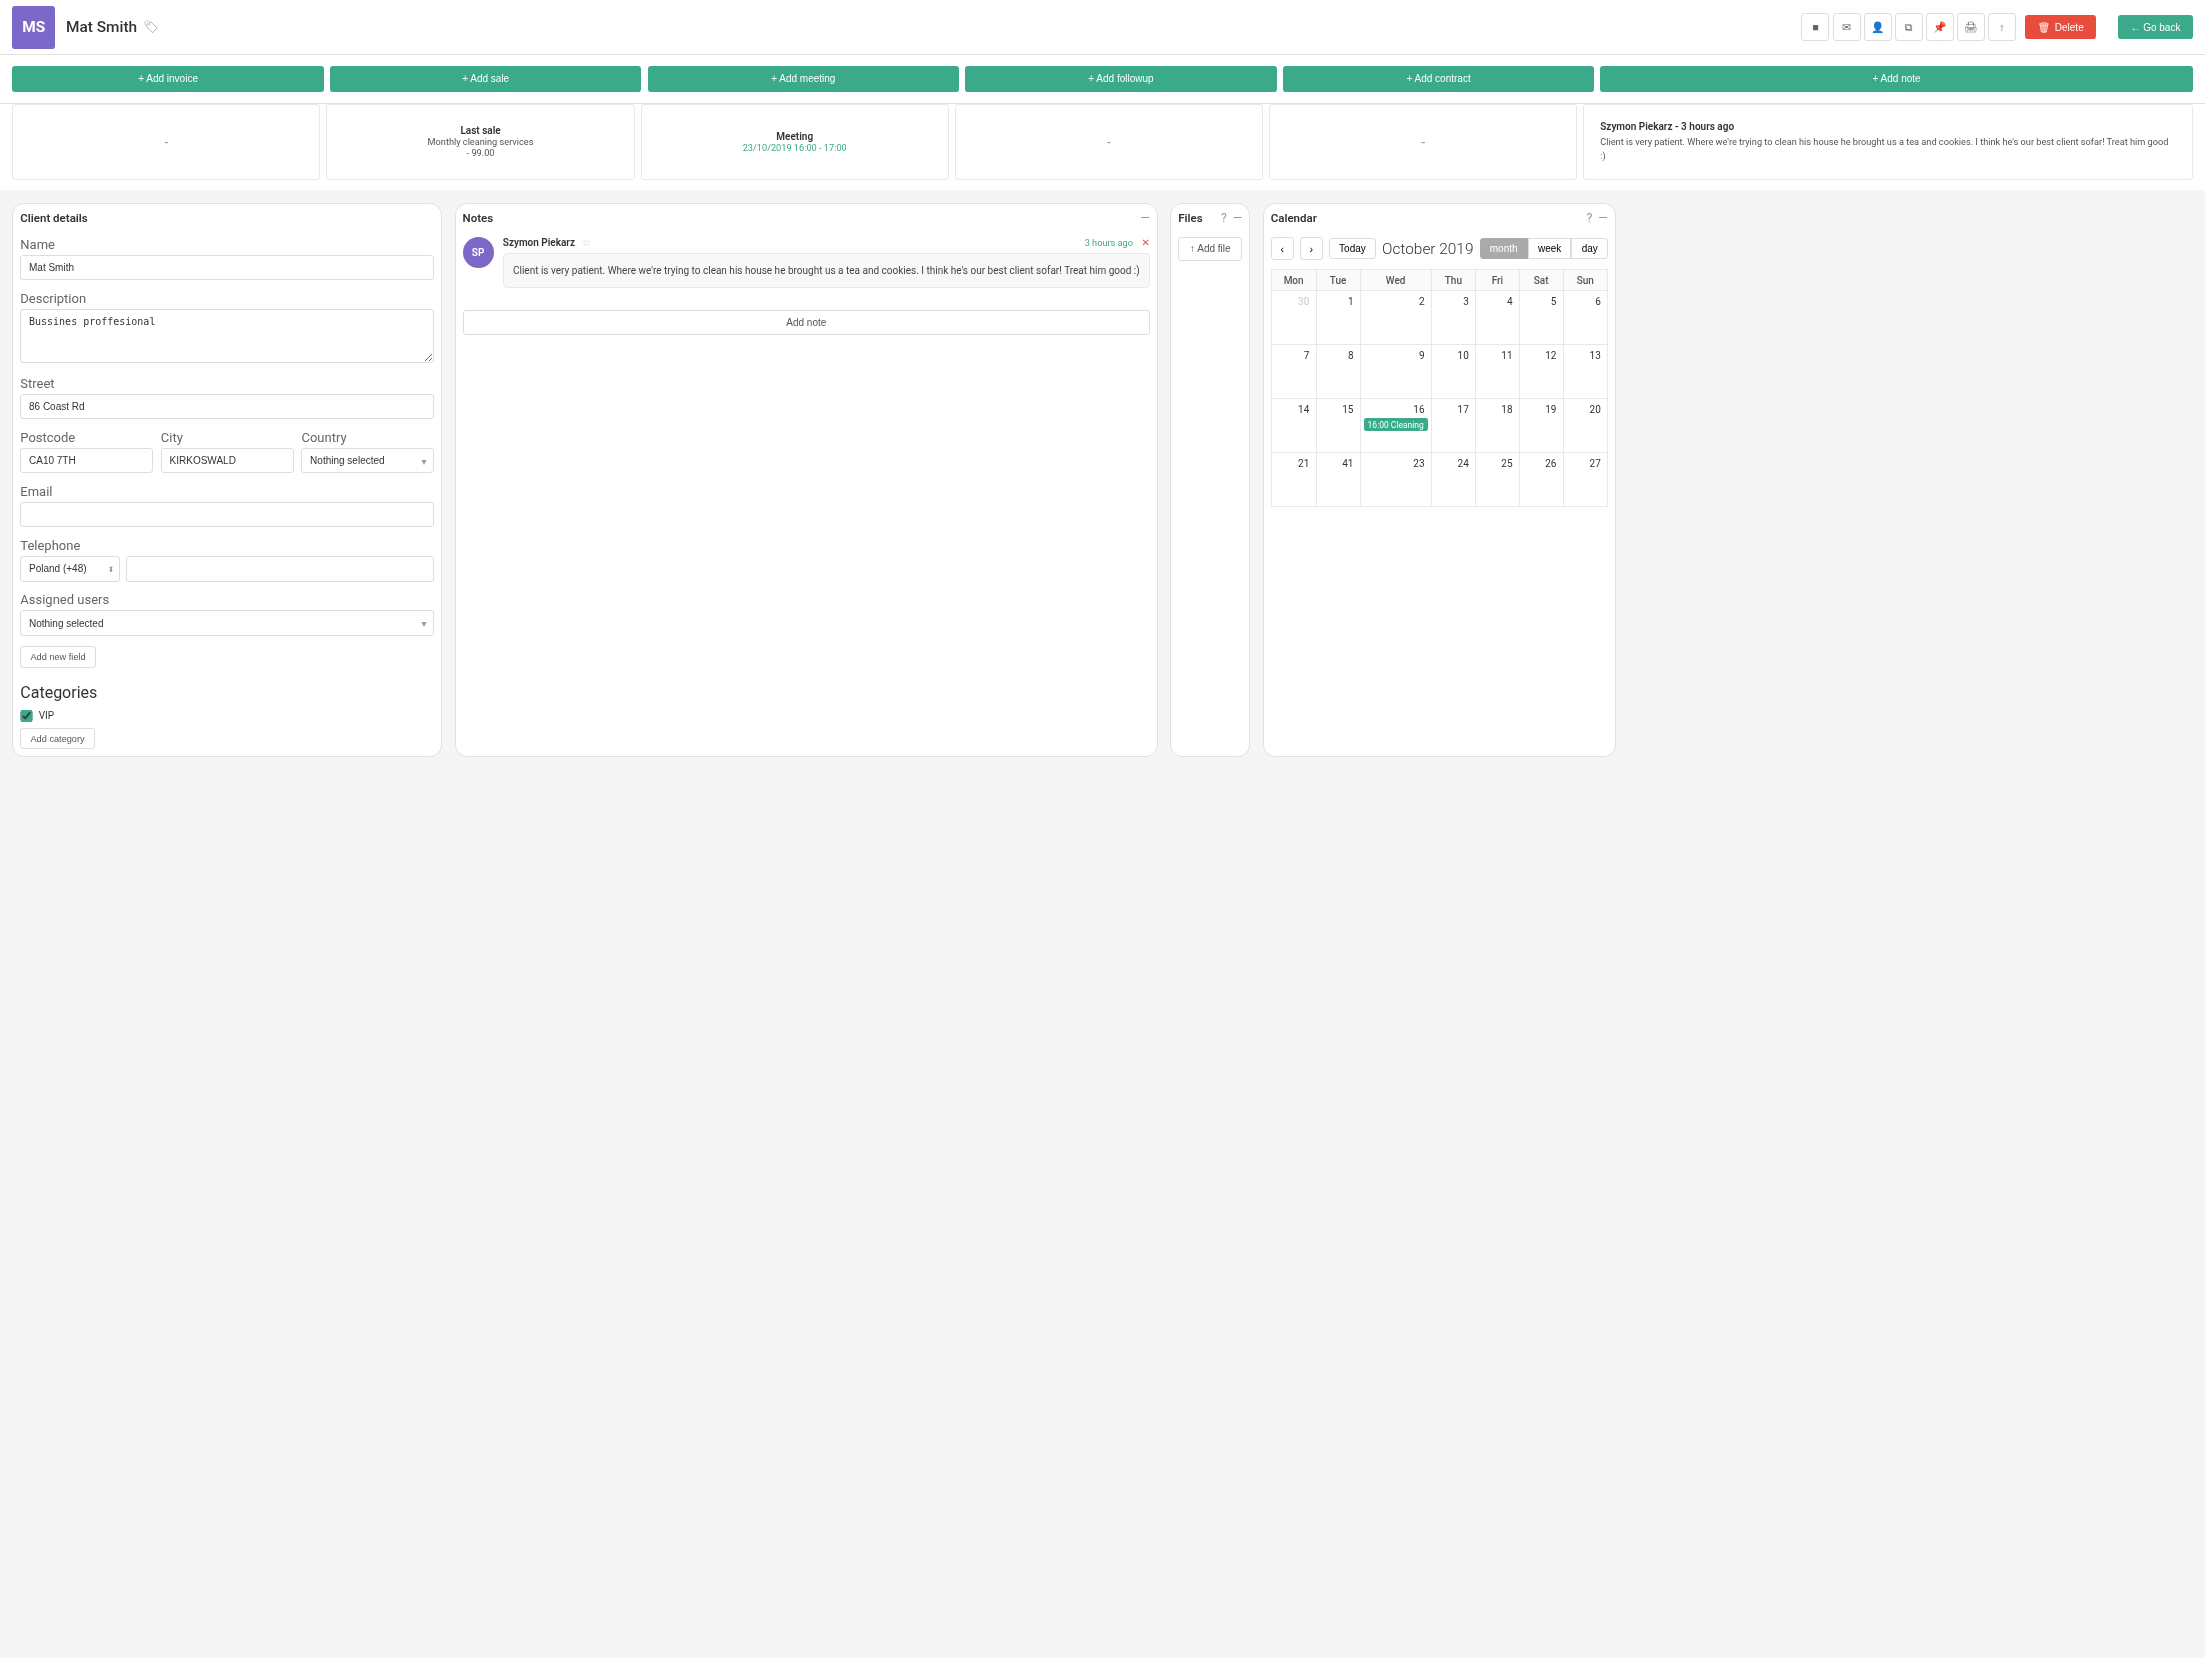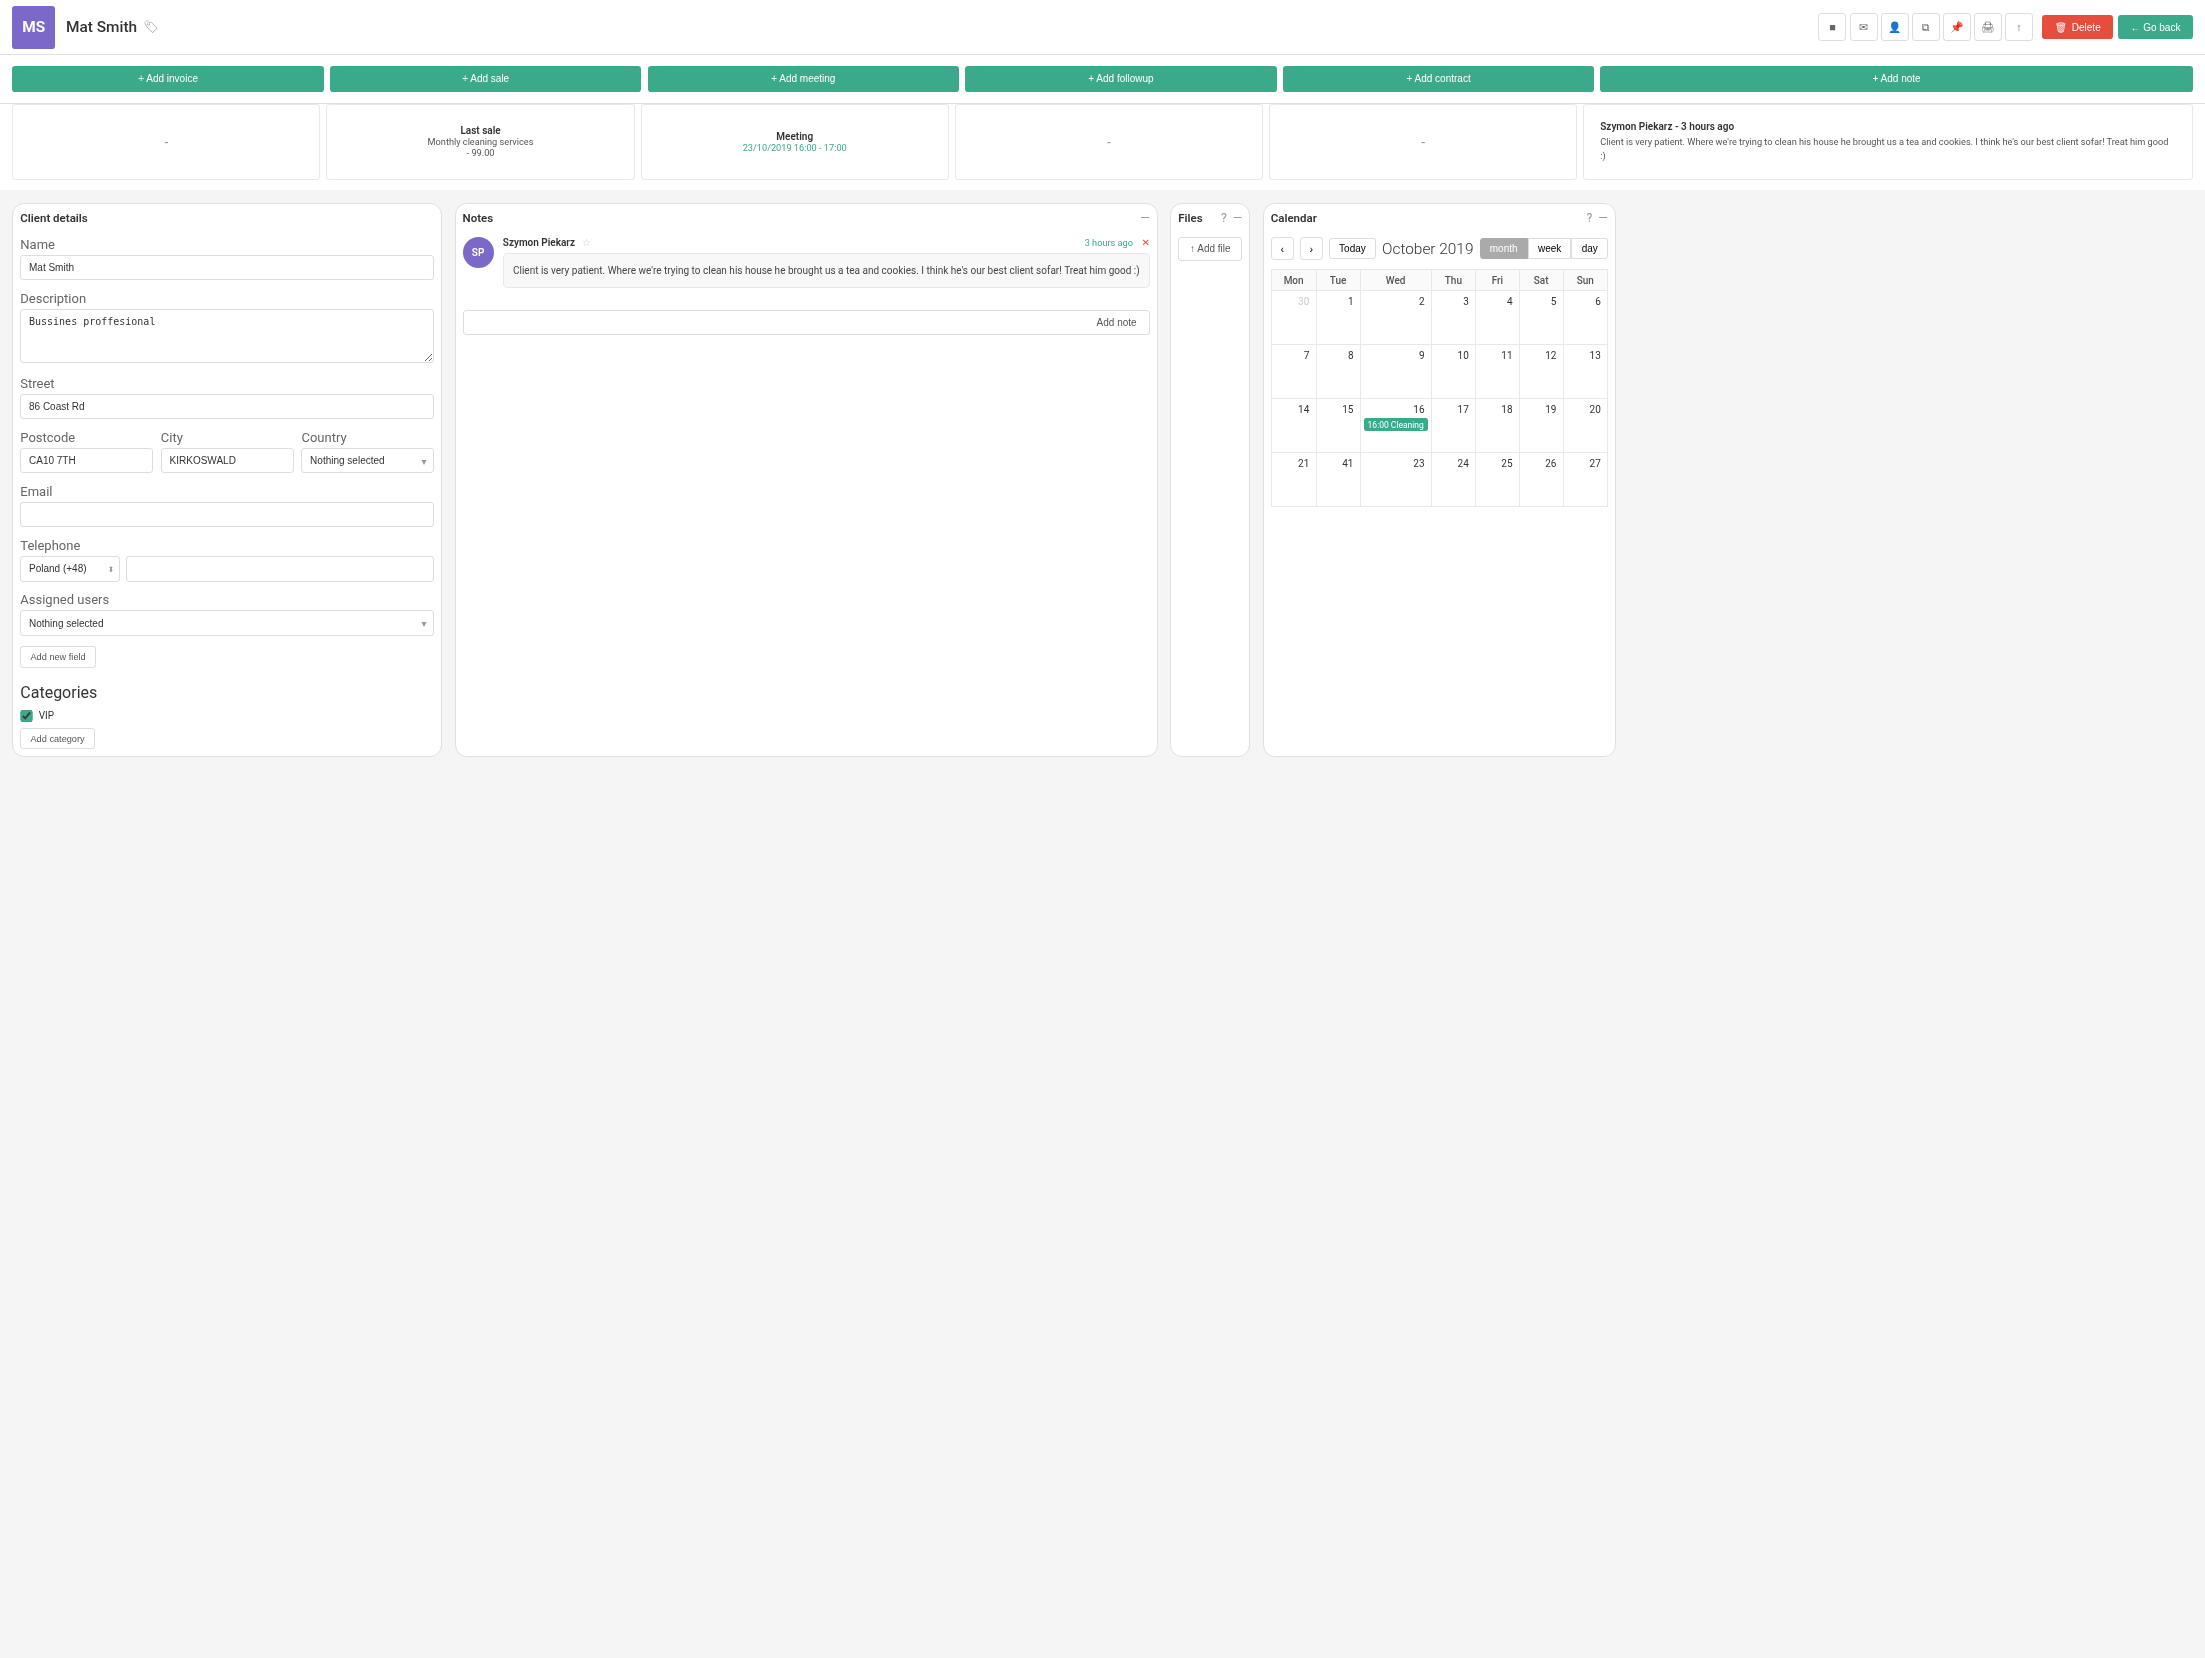--- a/index.html
+++ b/index.html
@@ -7,21 +7,21 @@
 
     
     .header { background: #fff; border-bottom: 0.8px solid #e0e0e0; display: flex; align-items: center; padding: 0 12.3px; height: 55px; }
     .avatar { width: 43px; height: 43px; background: #7b68c8; border-radius: 3.1px; display: flex; align-items: center; justify-content: center; color: #fff; font-size: 15.4px; font-weight: bold; flex-shrink: 0; }
     .header-name { margin-left: 10.8px; font-size: 15.4px; font-weight: 500; }
     .header-tag { margin-left: 6.1px; color: #999; font-size: 12.3px; }
     .header-spacer { flex: 1; }
     .header-icons { display: flex; gap: 3.1px; align-items: center; }
     .header-icon-btn { width: 28px; height: 28px; border: 0.8px solid #ddd; background: #fff; border-radius: 3.1px; display: flex; align-items: center; justify-content: center; cursor: pointer; color: #666; font-size: 10.8px; }
     .btn-delete { background: #e74c3c; color: #fff; border: none; border-radius: 3.1px; padding: 6.1px 12.3px; cursor: pointer; font-size: 10px; display: flex; align-items: center; gap: 4.6px; margin-left: 6.1px; }
-    .btn-go-back { background: #3aaa8a; color: #fff; border: none; border-radius: 3.1px; padding: 6.1px 12.3px; cursor: pointer; font-size: 10px; display: flex; align-items: center; gap: 4.6px; margin-left: 2px; }
+    .btn-go-back { background: #3aaa8a; color: #fff; border: none; border-radius: 3.1px; padding: 6.1px 12.3px; cursor: pointer; font-size: 10px; display: flex; align-items: center; gap: 4.6px; margin-left: 19px; }
 
     
     .action-bar { display: flex; gap: 6.1px; padding: 10.8px 12.3px; background: #fff; border-bottom: 0.8px solid #e0e0e0; }
     .action-btn { background: #3aaa8a; color: #fff; border: none; border-radius: 3.1px; padding: 7.7px 15.4px; cursor: pointer; font-size: 10px; font-weight: 500; flex: 1; }
     .action-btn-note { flex: 2; }
 
     
     .summary-row { display: flex; padding: 0 12.3px 10.8px 12.3px; background: #fff; gap: 6.1px; }
     .summary-card { flex: 1; border: 0.8px solid #e8e8e8; border-radius: 3.1px; padding: 9.2px; min-height: 61px; display: flex; align-items: center; justify-content: center; text-align: center; }
     .summary-card-note { flex: 2; border: 0.8px solid #e8e8e8; border-radius: 3.1px; padding: 16px; }
@@ -72,21 +72,21 @@
     
     .note-entry { display: flex; gap: 9.2px; margin-bottom: 12.3px; }
     .note-avatar { width: 31px; height: 31px; background: #7b68c8; border-radius: 50%; display: flex; align-items: center; justify-content: center; color: #fff; font-size: 10px; font-weight: 600; flex-shrink: 0; }
     .note-body { flex: 1; }
     .note-meta { display: flex; justify-content: space-between; align-items: center; margin-bottom: 4.6px; }
     .note-name { font-weight: 600; font-size: 10px; }
     .note-star { color: #ccc; margin-left: 4.6px; cursor: pointer; }
     .note-time-badge { font-size: 9.2px; color: #3aaa8a; }
     .note-close { color: #e74c3c; cursor: pointer; margin-left: 6.1px; }
     .note-bubble { background: #f8f8f8; border: 0.8px solid #e8e8e8; border-radius: 4.6px; padding: 9.2px; font-size: 10px; line-height: 1.5; color: #444; }
-    .btn-add-note { background: #fff; border: 0.8px solid #ddd; border-radius: 3.1px; padding: 6.1px 12.3px; font-size: 10px; cursor: pointer; color: #555; width: 100%; text-align: right; margin-top: 9.2px; }
+    .btn-add-note { background: #fff; border: 0.8px solid #ddd; border-radius: 3.1px; padding: 6.1px 12.3px; font-size: 10px; cursor: pointer; color: #555; width: 100%; text-align: center; margin-top: 9.2px; }
 
     
     .btn-add-file { background: #fff; border: 0.8px solid #ddd; border-radius: 3.1px; padding: 5.4px 10.8px; font-size: 10px; cursor: pointer; color: #555; display: flex; align-items: center; gap: 4.6px; }
 
     
     .calendar-nav { display: flex; align-items: center; gap: 6.1px; margin-bottom: 9.2px; }
     .cal-nav-btn { width: 23px; height: 23px; border: 0.8px solid #ddd; background: #fff; border-radius: 3.1px; cursor: pointer; display: flex; align-items: center; justify-content: center; font-size: 10.8px; }
     .cal-today-btn { border: 0.8px solid #ddd; background: #fff; border-radius: 3.1px; padding: 3.8px 9.2px; cursor: pointer; font-size: 10px; }
     .cal-title { flex: 1; text-align: center; font-size: 15.4px; font-weight: 300; }
     .cal-view-btns { display: flex; }

